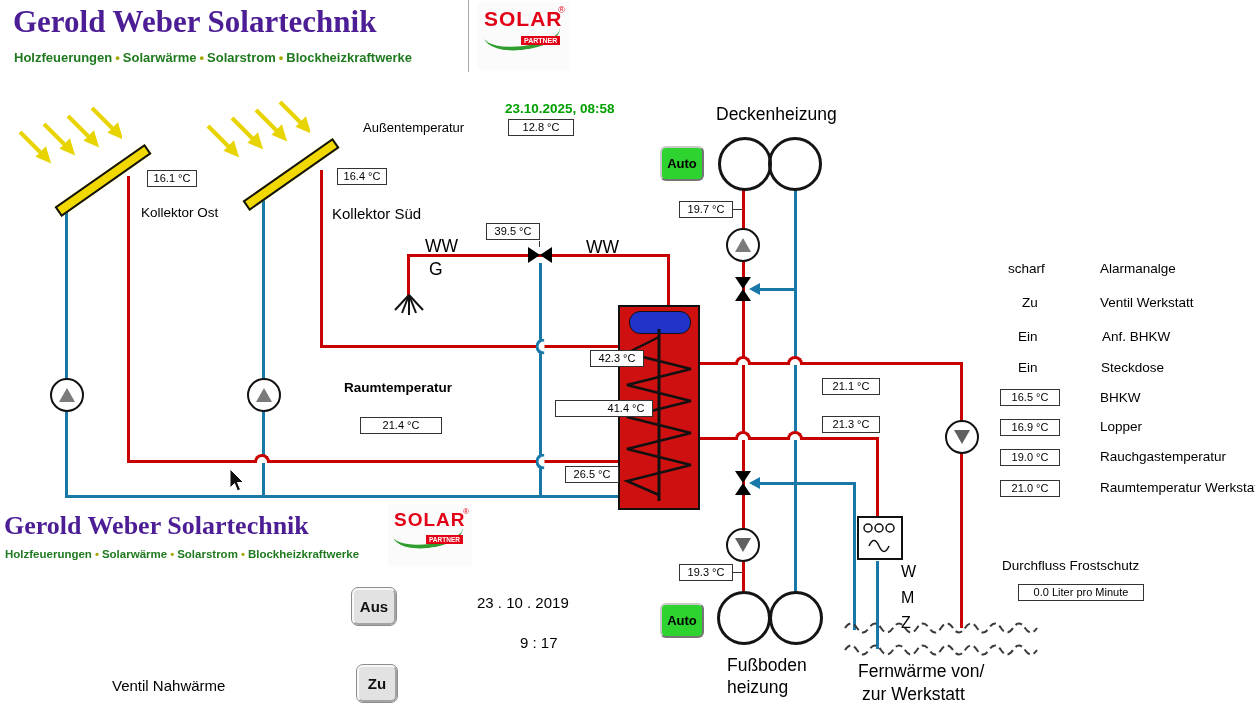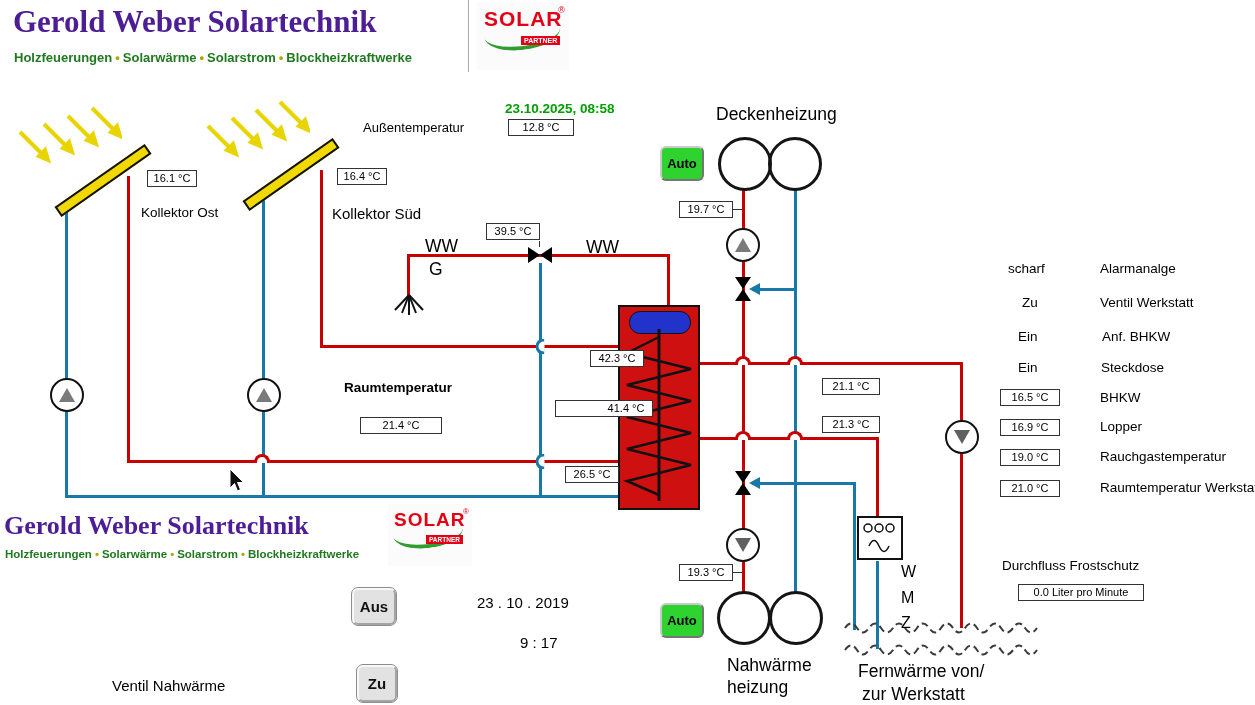--- a/index.html
+++ b/index.html
@@ -246,21 +246,21 @@
       <path d="M2,10 q6,-9 12,0 t12,0 t12,0 t12,0 t12,0 t12,0 t12,0 t12,0 t12,0 t12,0 t12,0 t12,0 t12,0 t12,0 t12,0 t12,0"></path>
       <path d="M2,32 q6,-9 12,0 t12,0 t12,0 t12,0 t12,0 t12,0 t12,0 t12,0 t12,0 t12,0 t12,0 t12,0 t12,0 t12,0 t12,0 t12,0"></path>
     </g>
   </svg>
 
   <div class="circ" style="left:717px;top:591px;"></div>
   <div class="circ" style="left:769px;top:591px;"></div>
   <div class="btn btn-auto" style="left:660px;top:603px;width:40px;height:31px;">Auto</div>
   <div class="conn" style="left:731px;top:572px;width:11px;height:1px;"></div>
   <div class="tbox" style="left:679px;top:564px;width:52px;">19.3 °C</div>
-  <div class="lbl" style="left:727px;top:655px;font-size:17.5px;">Nahwärme</div>
+  <div class="lbl" style="left:727px;top:655px;font-size:17.5px;">Fußboden</div>
   <div class="lbl" style="left:727px;top:677px;font-size:17.5px;">heizung</div>
   <div class="lbl" style="left:858px;top:661px;font-size:17.5px;">Fernwärme von/</div>
   <div class="lbl" style="left:862px;top:684px;font-size:17.5px;">zur Werkstatt</div>
 
   <div class="lbl gtitle" style="left:4px;top:511px;font-size:26px;">Gerold Weber Solartechnik</div>
   <div class="lbl gsub" style="left:5px;top:548px;font-size:11.5px;"><span>Holzfeuerungen</span><span class="dot">•</span><span>Solarwärme</span><span class="dot">•</span><span>Solarstrom</span><span class="dot">•</span><span>Blockheizkraftwerke</span></div>
   <div class="splogo" style="left:388px;top:504px;width:84px;height:62px;">
     <span class="s" style="left:6px;top:5px;font-size:19px;">SOLAR</span>
     <span class="r" style="right:3px;top:3px;font-size:8px;">®</span>
     <span class="swoosh" style="left:5px;top:13px;width:70px;height:27px;transform:rotate(-7deg);"></span>

